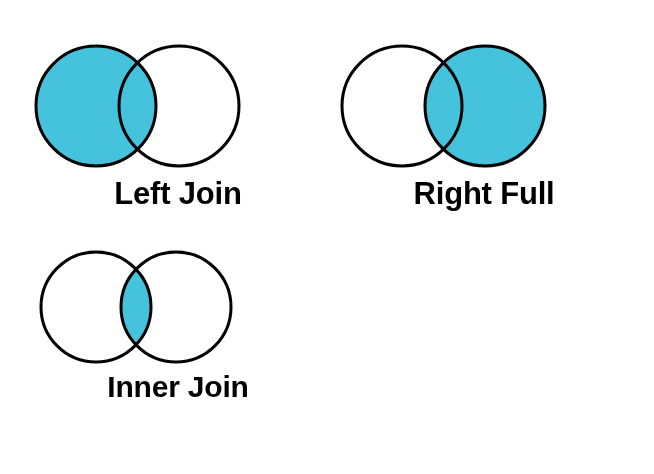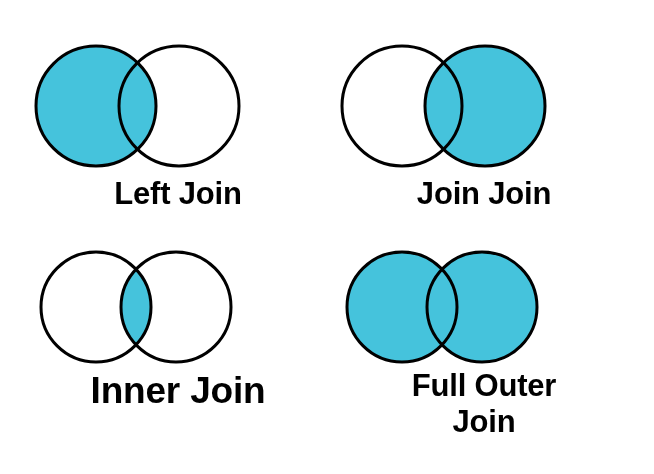--- a/index.html
+++ b/index.html
@@ -41,21 +41,21 @@
     white-space: pre-line;
   }
   
   #cell-left-join     { left: 18px;  top: 36px;  width: 320px; height: 192px; }
   #cell-right-join    { left: 324px; top: 36px;  width: 320px; height: 192px; }
   #cell-inner-join    { left: 18px;  top: 240px; width: 320px; height: 186px; }
   #cell-full-outer    { left: 324px; top: 240px; width: 320px; height: 230px; }
 
   #cell-left-join  .venn-caption,
   #cell-right-join .venn-caption { top: 140px; font-size: 31px; }
-  #cell-inner-join .venn-caption { top: 130px; font-size: 37px; }
+  #cell-inner-join .venn-caption { top: 130px; font-size: 30px; }
   #cell-full-outer .venn-caption { top: 128px; font-size: 31px; }
 </style>
 </head>
 <body>
 
 <div id="venn-board">
 
   <div class="venn-cell" id="cell-left-join">
     <svg class="venn-figure" width="320" height="140" viewBox="0 0 320 140">
       <defs>
@@ -85,45 +85,35 @@
           </clipPath>
       </defs>
       <circle cx="78" cy="70" r="60" fill="#ffffff"></circle>
       <circle cx="161" cy="70" r="60" fill="#45c3dc"></circle>
       <g clip-path="url(#clip-rj-right)">
         <circle cx="78" cy="70" r="60" fill="#45c3dc"></circle>
       </g>
       <circle cx="78" cy="70" r="60" fill="none" stroke="#000000" stroke-width="3"></circle>
       <circle cx="161" cy="70" r="60" fill="none" stroke="#000000" stroke-width="3"></circle>
     </svg>
-    <div class="venn-caption">Join Join</div>
+    <div class="venn-caption">Right Full</div>
   </div>
 
   <div class="venn-cell" id="cell-inner-join">
     <svg class="venn-figure" width="320" height="130" viewBox="0 0 320 130">
       <defs>
         <clipPath id="clip-ij-left">
             <circle cx="78" cy="67" r="55"></circle>
           </clipPath>
       </defs>
       <circle cx="78" cy="67" r="55" fill="#ffffff"></circle>
       <circle cx="158" cy="67" r="55" fill="#ffffff"></circle>
       <g clip-path="url(#clip-ij-left)">
         <circle cx="158" cy="67" r="55" fill="#45c3dc"></circle>
       </g>
       <circle cx="78" cy="67" r="55" fill="none" stroke="#000000" stroke-width="3"></circle>
       <circle cx="158" cy="67" r="55" fill="none" stroke="#000000" stroke-width="3"></circle>
     </svg>
     <div class="venn-caption">Inner Join</div>
   </div>
 
-  <div class="venn-cell" id="cell-full-outer">
-    <svg class="venn-figure" width="320" height="130" viewBox="0 0 320 130">
-      <circle cx="78" cy="67" r="55" fill="#45c3dc"></circle>
-      <circle cx="158" cy="67" r="55" fill="#45c3dc"></circle>
-      <circle cx="78" cy="67" r="55" fill="none" stroke="#000000" stroke-width="3"></circle>
-      <circle cx="158" cy="67" r="55" fill="none" stroke="#000000" stroke-width="3"></circle>
-    </svg>
-    <div class="venn-caption">Full Outer
-Join</div>
-  </div>
 
 </div>
 
 </body></html>

